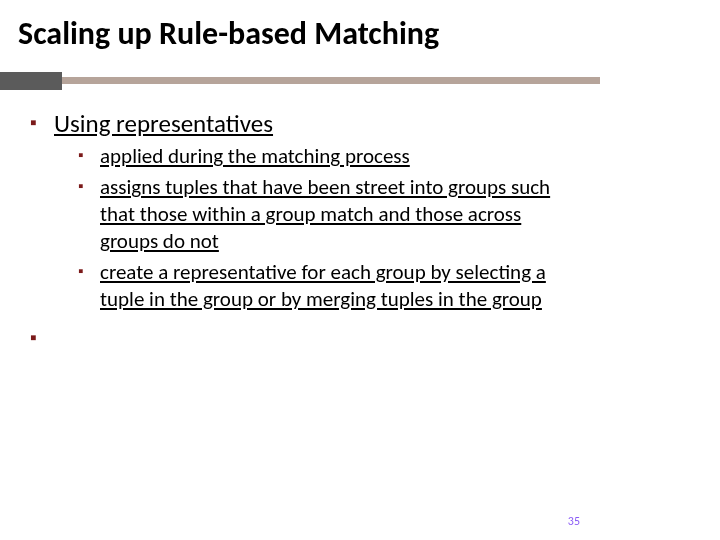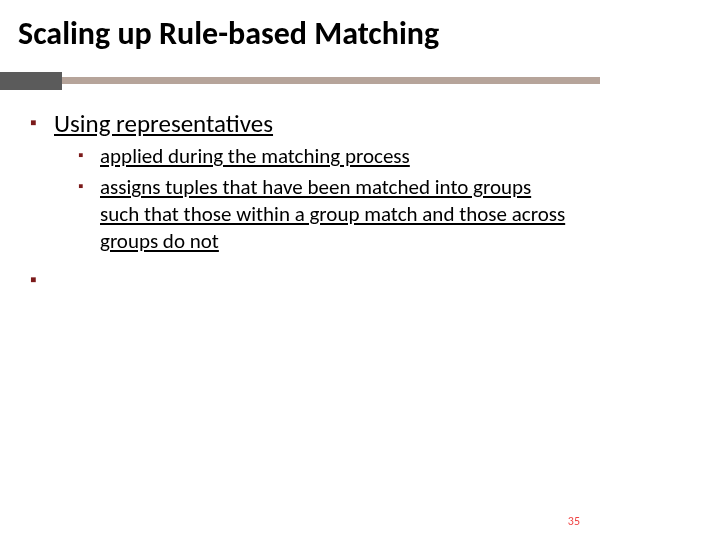--- a/index.html
+++ b/index.html
@@ -95,42 +95,43 @@
     left: 0;
     top: 3px;
     color: #7b1a1a;
     font-size: 15px;
   }
   .page-num {
     position: absolute;
     bottom: 12px;
     right: 20px;
     font-size: 12px;
-    color: #ef4444;
+    color: #8b5cf6;
   }
 </style>
 </head>
 <body>
 
 <div class="slide">
 
   <div class="title">Scaling up Rule-based Matching</div>
 
   <div class="accent-bar">
     <div class="block"></div>
     <div class="line"></div>
   </div>
 
   <div class="body">
     <ul class="level1">
       <li>
         <span>Using representatives</span>
         <ul class="level2">
           <li><span>applied during the matching process</span></li>
-          <li><span>assigns tuples that have been matched into groups such that those within a group match and those across groups do not</span></li>
+          <li><span>assigns tuples that have been street into groups such that those within a group match and those across groups do not</span></li>
+          <li><span>create a representative for each group by selecting a tuple in the group or by merging tuples in the group</span></li>
         </ul>
       </li>
       <li>
       </li>
     </ul>
   </div>
 
   <div class="page-num">35</div>
 
 </div>

